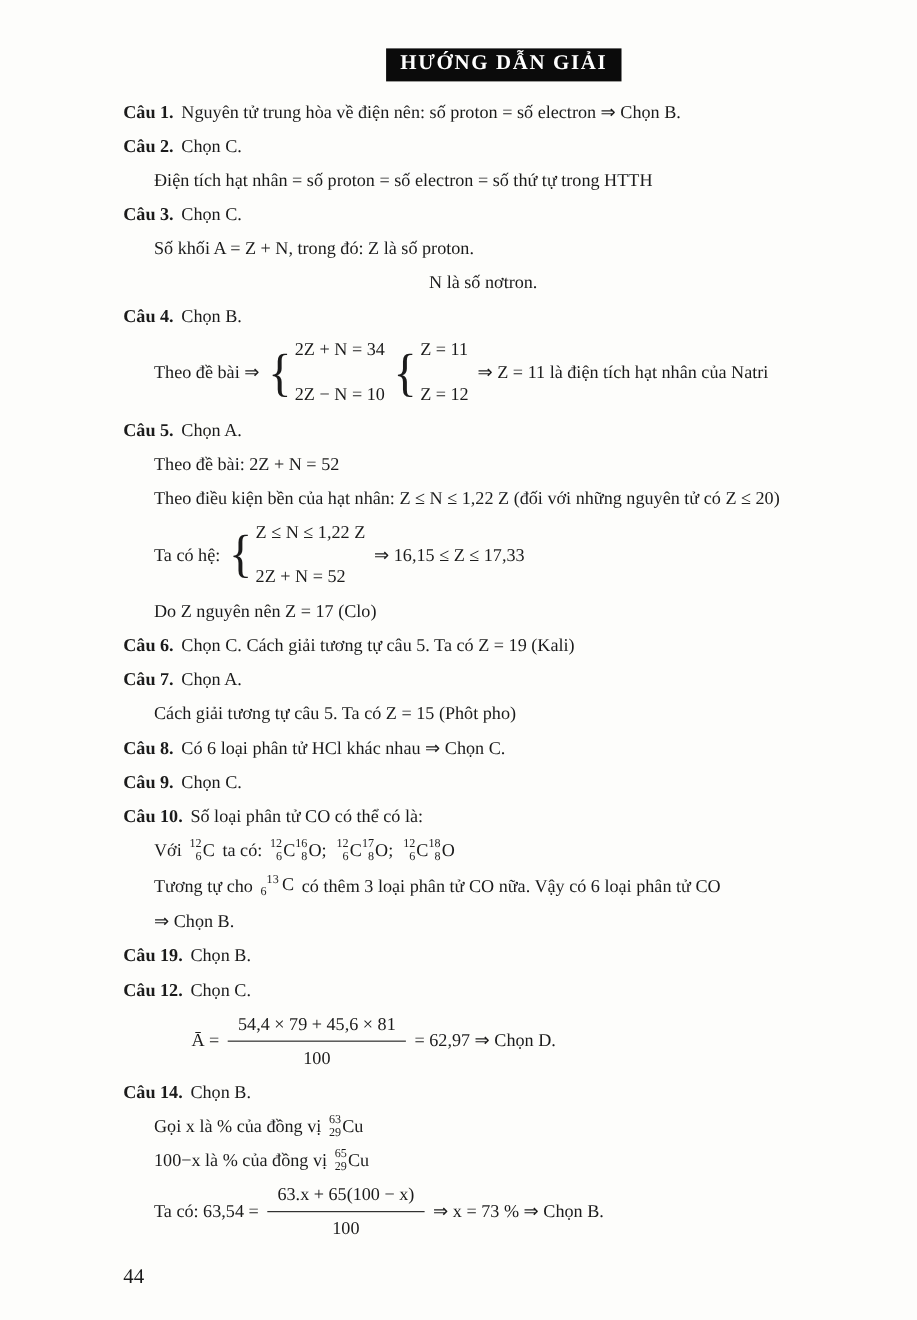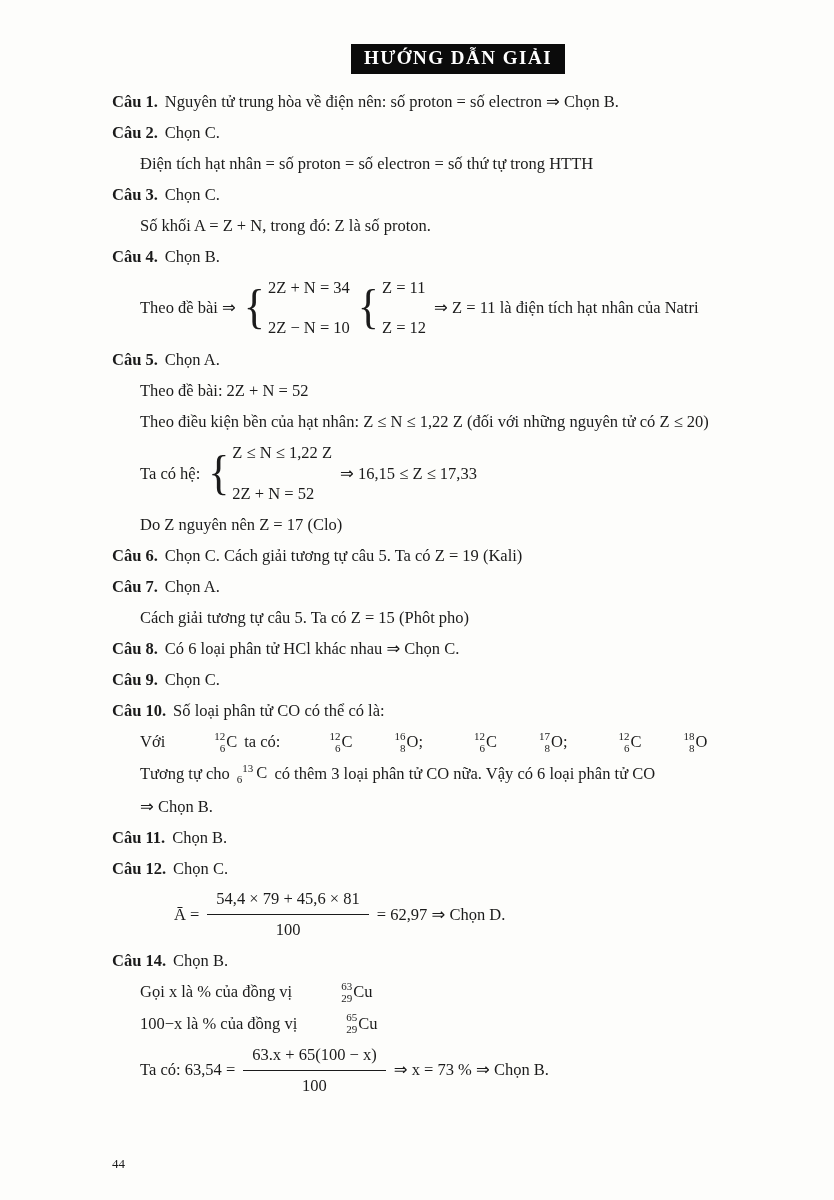--- a/index.html
+++ b/index.html
@@ -39,27 +39,27 @@
     margin-right: 3px;
   }
   .sys-col { display: inline-flex; flex-direction: column; gap: 16px; }
   .sys-col span { line-height: 1.5; }
   .frac { display: inline-flex; flex-direction: column; align-items: center; }
   .frac .num { padding: 0 9px 3px; border-bottom: 1.6px solid #1b1b1b; }
   .frac .den { padding-top: 3px; }
   .iso { display: inline-flex; align-items: center; }
   .iso-nums {
     display: inline-flex; flex-direction: column; align-items: flex-end;
-    font-size: 11px; line-height: 1.1; margin-right: 1px; margin-left: 42px;
+    font-size: 11px; line-height: 1.1; margin-right: 1px;
   }
   .mol { display: inline-flex; align-items: center; margin-right: 2px; }
   .presub { display: inline-block; }
   .presub sub, .presub sup { font-size: 11px; }
   .presub .sym { margin-left: 3px; }
-  .pagenum { position: absolute; left: 112px; bottom: 28px; font-size: 13px; }
+  .pagenum { position: absolute; left: 112px; bottom: 28px; font-size: 19px; }
 </style>
 </head>
 <body>
 
 <div class="sheet">
 
   <div class="title-wrap">
     <span class="title">HƯỚNG DẪN GIẢI</span>
   </div>
 
@@ -69,20 +69,21 @@
 
   <p class="row">
     <span class="lbl">Câu 2.</span><span>Chọn C.</span>
   </p>
   <p class="row indent">Điện tích hạt nhân = số proton = số electron = số thứ tự trong HTTH</p>
 
   <p class="row">
     <span class="lbl">Câu 3.</span><span>Chọn C.</span>
   </p>
   <p class="row indent">Số khối A = Z + N, trong đó: Z là số proton.</p>
+  <p class="row indent2">N là số nơtron.</p>
 
   <p class="row">
     <span class="lbl">Câu 4.</span><span>Chọn B.</span>
   </p>
   <div class="row indent mathrow">
     <span>Theo đề bài ⇒</span>
     <span class="sys">
       <span class="brace">{</span>
       <span class="sys-col">
         <span>2Z + N = 34</span>
@@ -197,21 +198,21 @@
     </span>
   </div>
   <div class="row indent mathrow tight">
     <span>Tương tự cho</span>
     <span class="presub"><sub>6</sub><sup>13</sup><span class="sym">C</span></span>
     <span>có thêm 3 loại phân tử CO nữa. Vậy có 6 loại phân tử CO</span>
   </div>
   <p class="row indent">⇒ Chọn B.</p>
 
   <p class="row">
-    <span class="lbl">Câu 11.</span><span>Chọn B.</span>
+    <span class="lbl">Câu 19.</span><span>Chọn B.</span>
   </p>
 
   <p class="row">
     <span class="lbl">Câu 12.</span><span>Chọn C.</span>
   </p>
 
   <div class="row indentfrac mathrow">
     <span>Ā =</span>
     <span class="frac">
       <span class="num">54,4 × 79 + 45,6 × 81</span>

